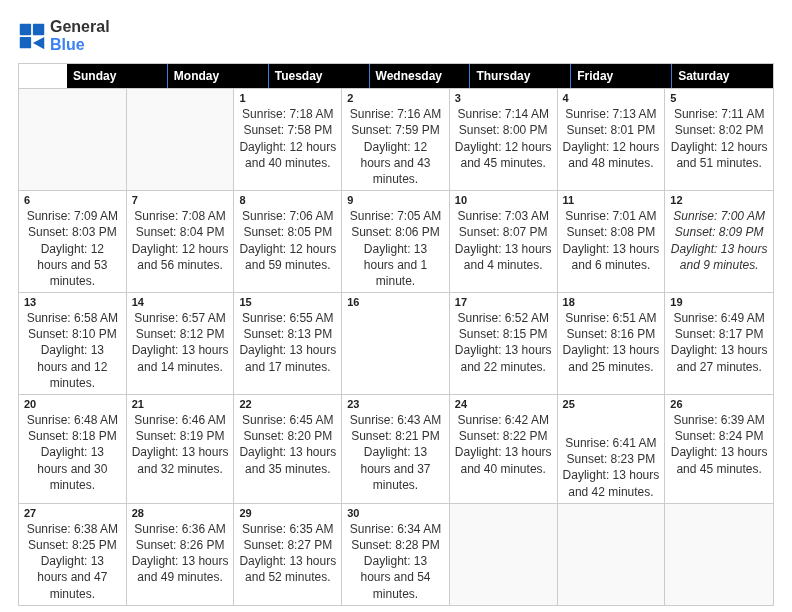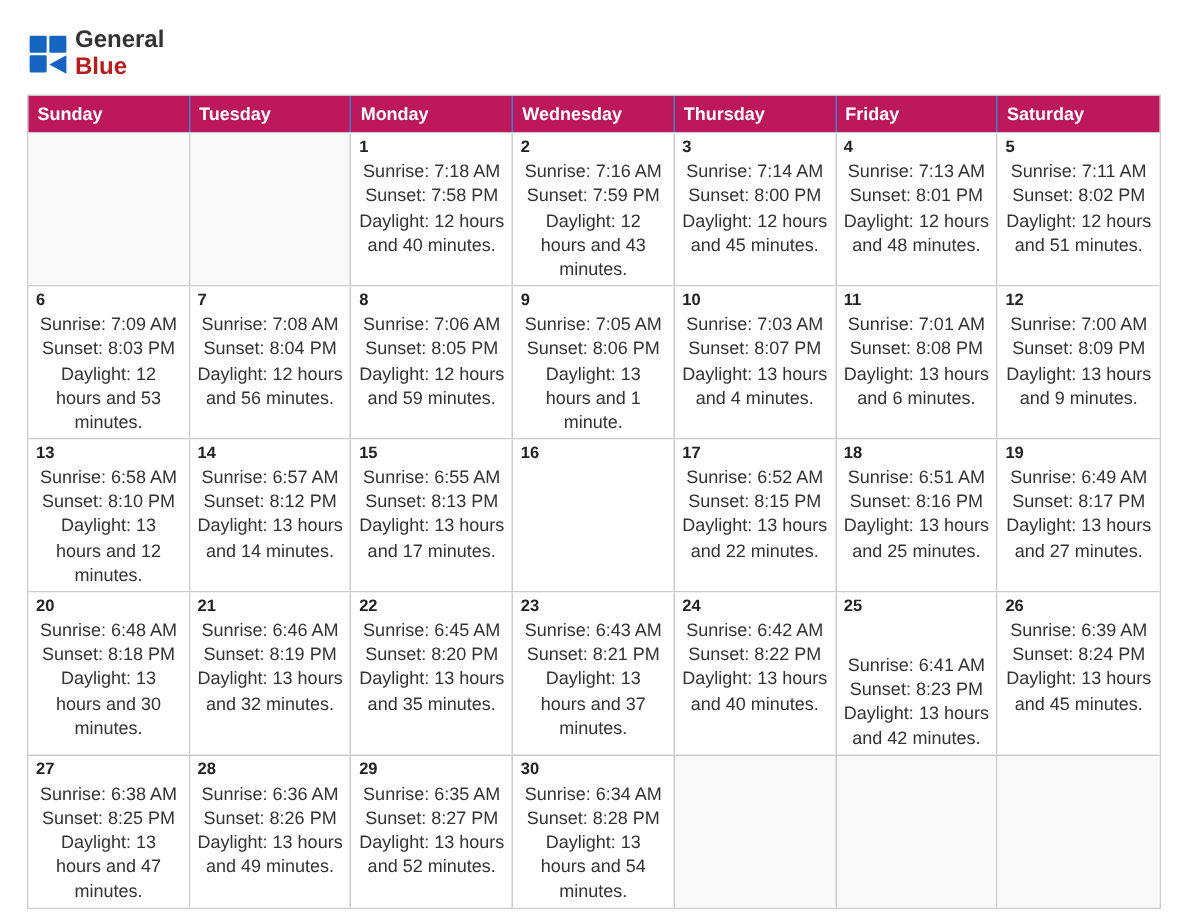--- a/index.html
+++ b/index.html
@@ -46,21 +46,22 @@
     }
     .calendar {
       flex: 1;
       display: flex;
       flex-direction: column;
       border: 1px solid #ccc;
     }
     .cal-header-row {
       display: grid;
       grid-template-columns: repeat(7, 1fr);
-      background: #be185d;
+      background: #000000;
+      margin-left: 48px;
     }
     .cal-header-cell {
       color: #fff;
       font-size: 12px;
       font-weight: bold;
       padding: 5px 6px;
       border-right: 1px solid #3a7fd5;
     }
     .cal-header-cell:last-child { border-right: none; }
     .cal-body {
@@ -108,35 +109,35 @@
         <rect x="2" y="2" width="13" height="13" fill="#1565c0" rx="1"></rect>
         <rect x="17" y="2" width="13" height="13" fill="#1565c0" rx="1"></rect>
         <rect x="2" y="17" width="13" height="13" fill="#1565c0" rx="1"></rect>
         <polygon points="17,24 30,17 30,31" fill="#1565c0"></polygon>
       </svg>
       <div>
         <div style="font-size:16px;font-weight:bold;line-height:1.1;">
           <span style="color:#333;">General</span>
         </div>
         <div style="font-size:16px;font-weight:bold;line-height:1.1;">
-          <span style="color:#b91c1c;">Blue</span>
+          <span style="color:#3b82f6;">Blue</span>
         </div>
       </div>
     </div>
     <div class="title-block">
       <div class="month-title"></div>
       <div class="subtitle"></div>
     </div>
   </div>
 
   <div class="calendar">
     <div class="cal-header-row">
         <div class="cal-header-cell">Sunday</div>
+        <div class="cal-header-cell">Monday</div>
         <div class="cal-header-cell">Tuesday</div>
-        <div class="cal-header-cell">Monday</div>
         <div class="cal-header-cell">Wednesday</div>
         <div class="cal-header-cell">Thursday</div>
         <div class="cal-header-cell">Friday</div>
         <div class="cal-header-cell">Saturday</div>
       </div>
     <div class="cal-body">
         <div class="cal-row">
           <div class="cal-cell empty"></div>
           <div class="cal-cell empty"></div>
           <div class="cal-cell">
@@ -202,21 +203,21 @@
 Daylight: 13 hours and 4 minutes.</div>
           </div>
           <div class="cal-cell">
             <div class="day-num">11</div>
             <div class="day-info" style="white-space: pre-line;">Sunrise: 7:01 AM
 Sunset: 8:08 PM
 Daylight: 13 hours and 6 minutes.</div>
           </div>
           <div class="cal-cell">
             <div class="day-num">12</div>
-            <div class="day-info" style="white-space: pre-line;">Sunrise: 7:00 AM
+            <div class="day-info" style="white-space: pre-line; font-style: italic;">Sunrise: 7:00 AM
 Sunset: 8:09 PM
 Daylight: 13 hours and 9 minutes.</div>
           </div>
         </div>
         <div class="cal-row">
           <div class="cal-cell">
             <div class="day-num">13</div>
             <div class="day-info" style="white-space: pre-line;">Sunrise: 6:58 AM
 Sunset: 8:10 PM
 Daylight: 13 hours and 12 minutes.</div>

